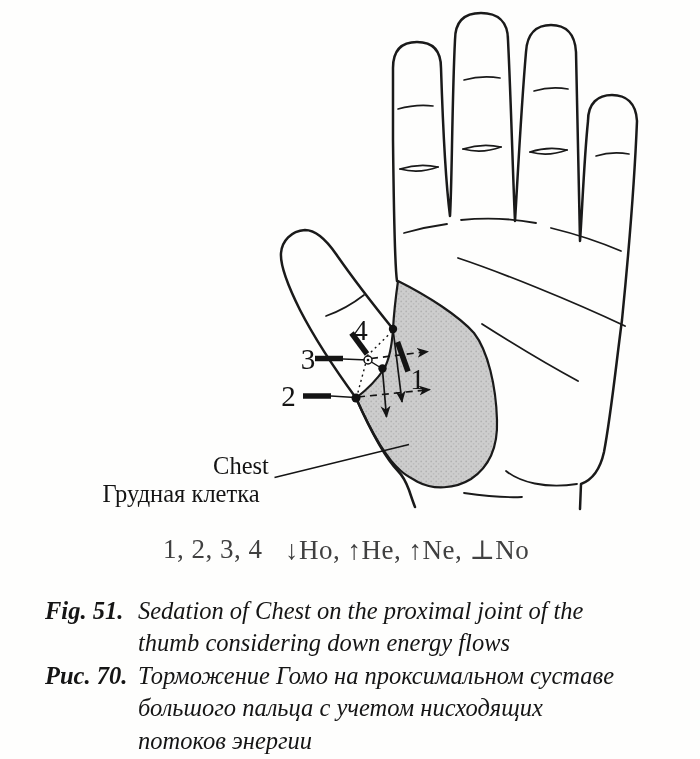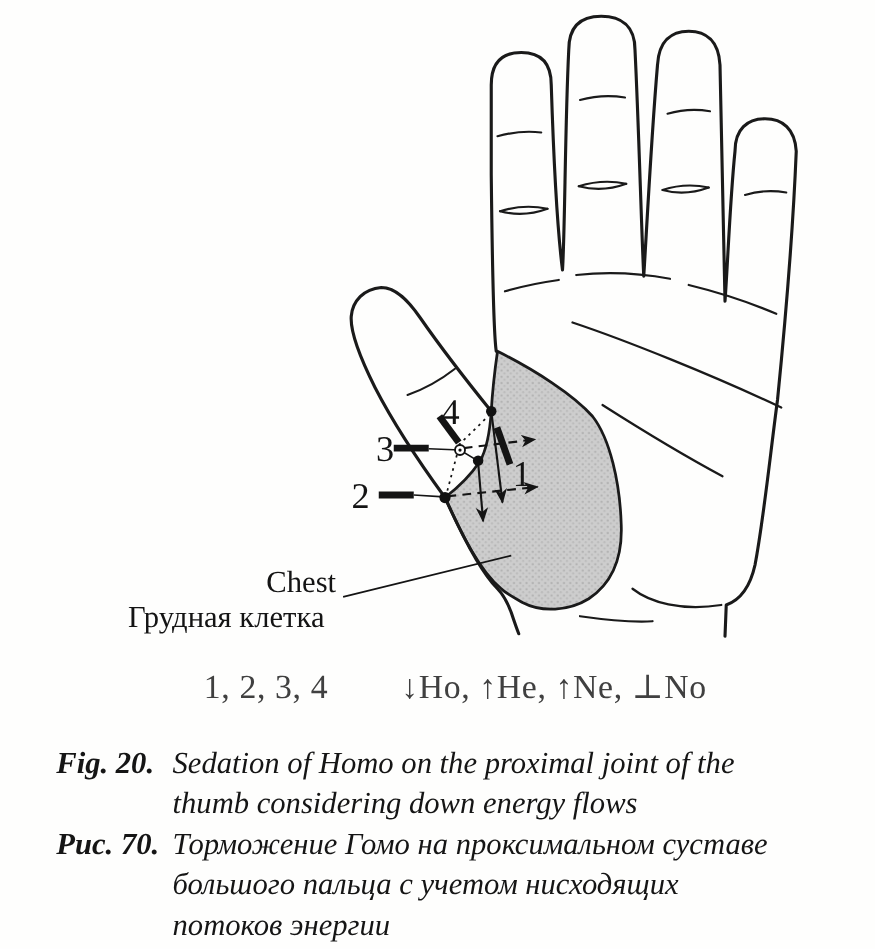--- a/index.html
+++ b/index.html
@@ -15,21 +15,21 @@
   .svg-label{
     font-family:"Liberation Serif","DejaVu Serif",serif;
     fill:#141414;
   }
   .notation{
     position:absolute;left:0;top:534px;width:700px;height:34px;
     font-size:27px;color:#404040;
   }
   .notation .pts{position:absolute;left:163px;top:0;letter-spacing:0.5px;}
   .notation .formula{position:absolute;left:285px;top:0;letter-spacing:0.5px;
-    font-family:"Liberation Serif","DejaVu Serif",serif;margin-left:36px;}
+    font-family:"Liberation Serif","DejaVu Serif",serif;}
   .captions{
     position:absolute;left:45px;top:595px;width:620px;
     font-size:24.5px;font-style:italic;line-height:32.4px;color:#151515;
   }
   .caption-row{display:flex;align-items:flex-start;}
   .cap-label{flex:0 0 93px;font-weight:bold;white-space:nowrap;}
   .cap-body{flex:1 1 auto;}
   .cap-line{white-space:nowrap;}
 </style>
 </head>
@@ -157,23 +157,23 @@
     <text class="svg-label" x="181" y="501.5" font-size="24.5" text-anchor="middle">Грудная клетка</text>
   </svg>
 
   <div class="notation">
     <span class="pts">1, 2, 3, 4</span>
     <span class="formula">↓Ho, ↑He, ↑Ne, ⊥No</span>
   </div>
 
   <div class="captions">
     <div class="caption-row">
-      <div class="cap-label">Fig. 20.</div>
+      <div class="cap-label">Fig. 51.</div>
       <div class="cap-body">
-        <div class="cap-line">Sedation of Homo on the proximal joint of the</div>
+        <div class="cap-line">Sedation of Chest on the proximal joint of the</div>
         <div class="cap-line">thumb considering down energy flows</div>
       </div>
     </div>
     <div class="caption-row">
       <div class="cap-label">Рис. 70.</div>
       <div class="cap-body">
         <div class="cap-line">Торможение Гомо на проксимальном суставе</div>
         <div class="cap-line">большого пальца с учетом нисходящих</div>
         <div class="cap-line">потоков энергии</div>
       </div>

